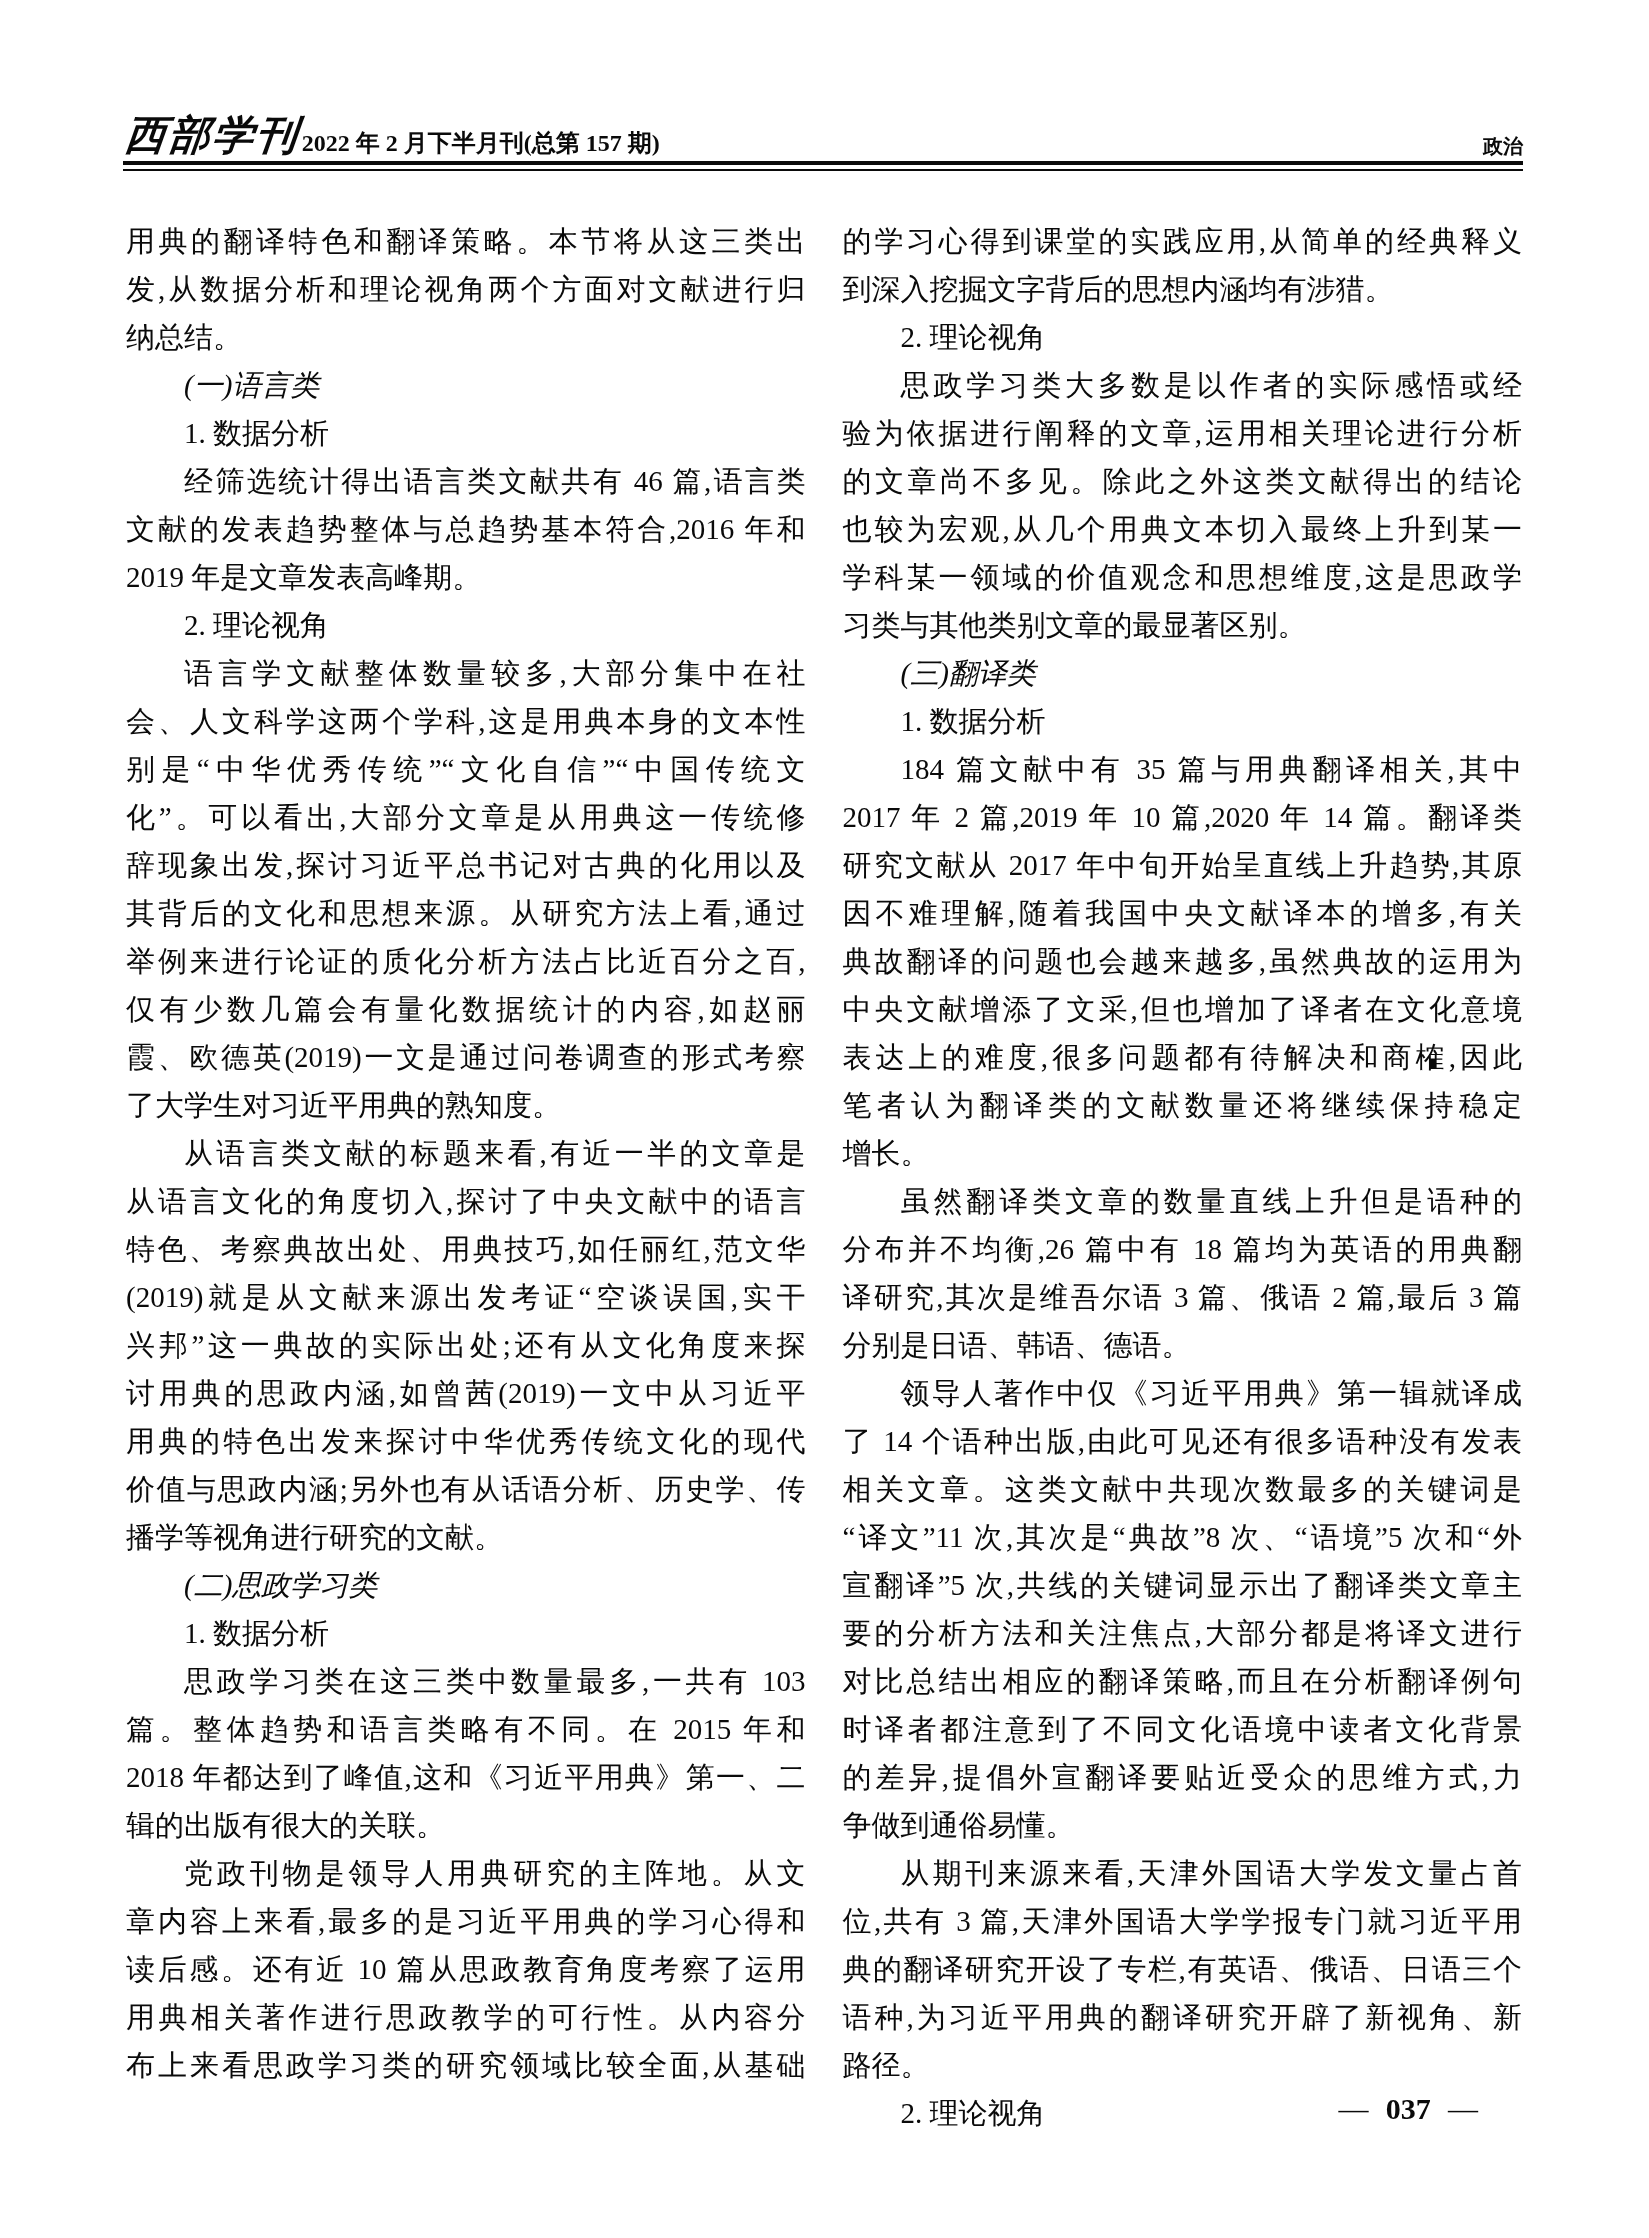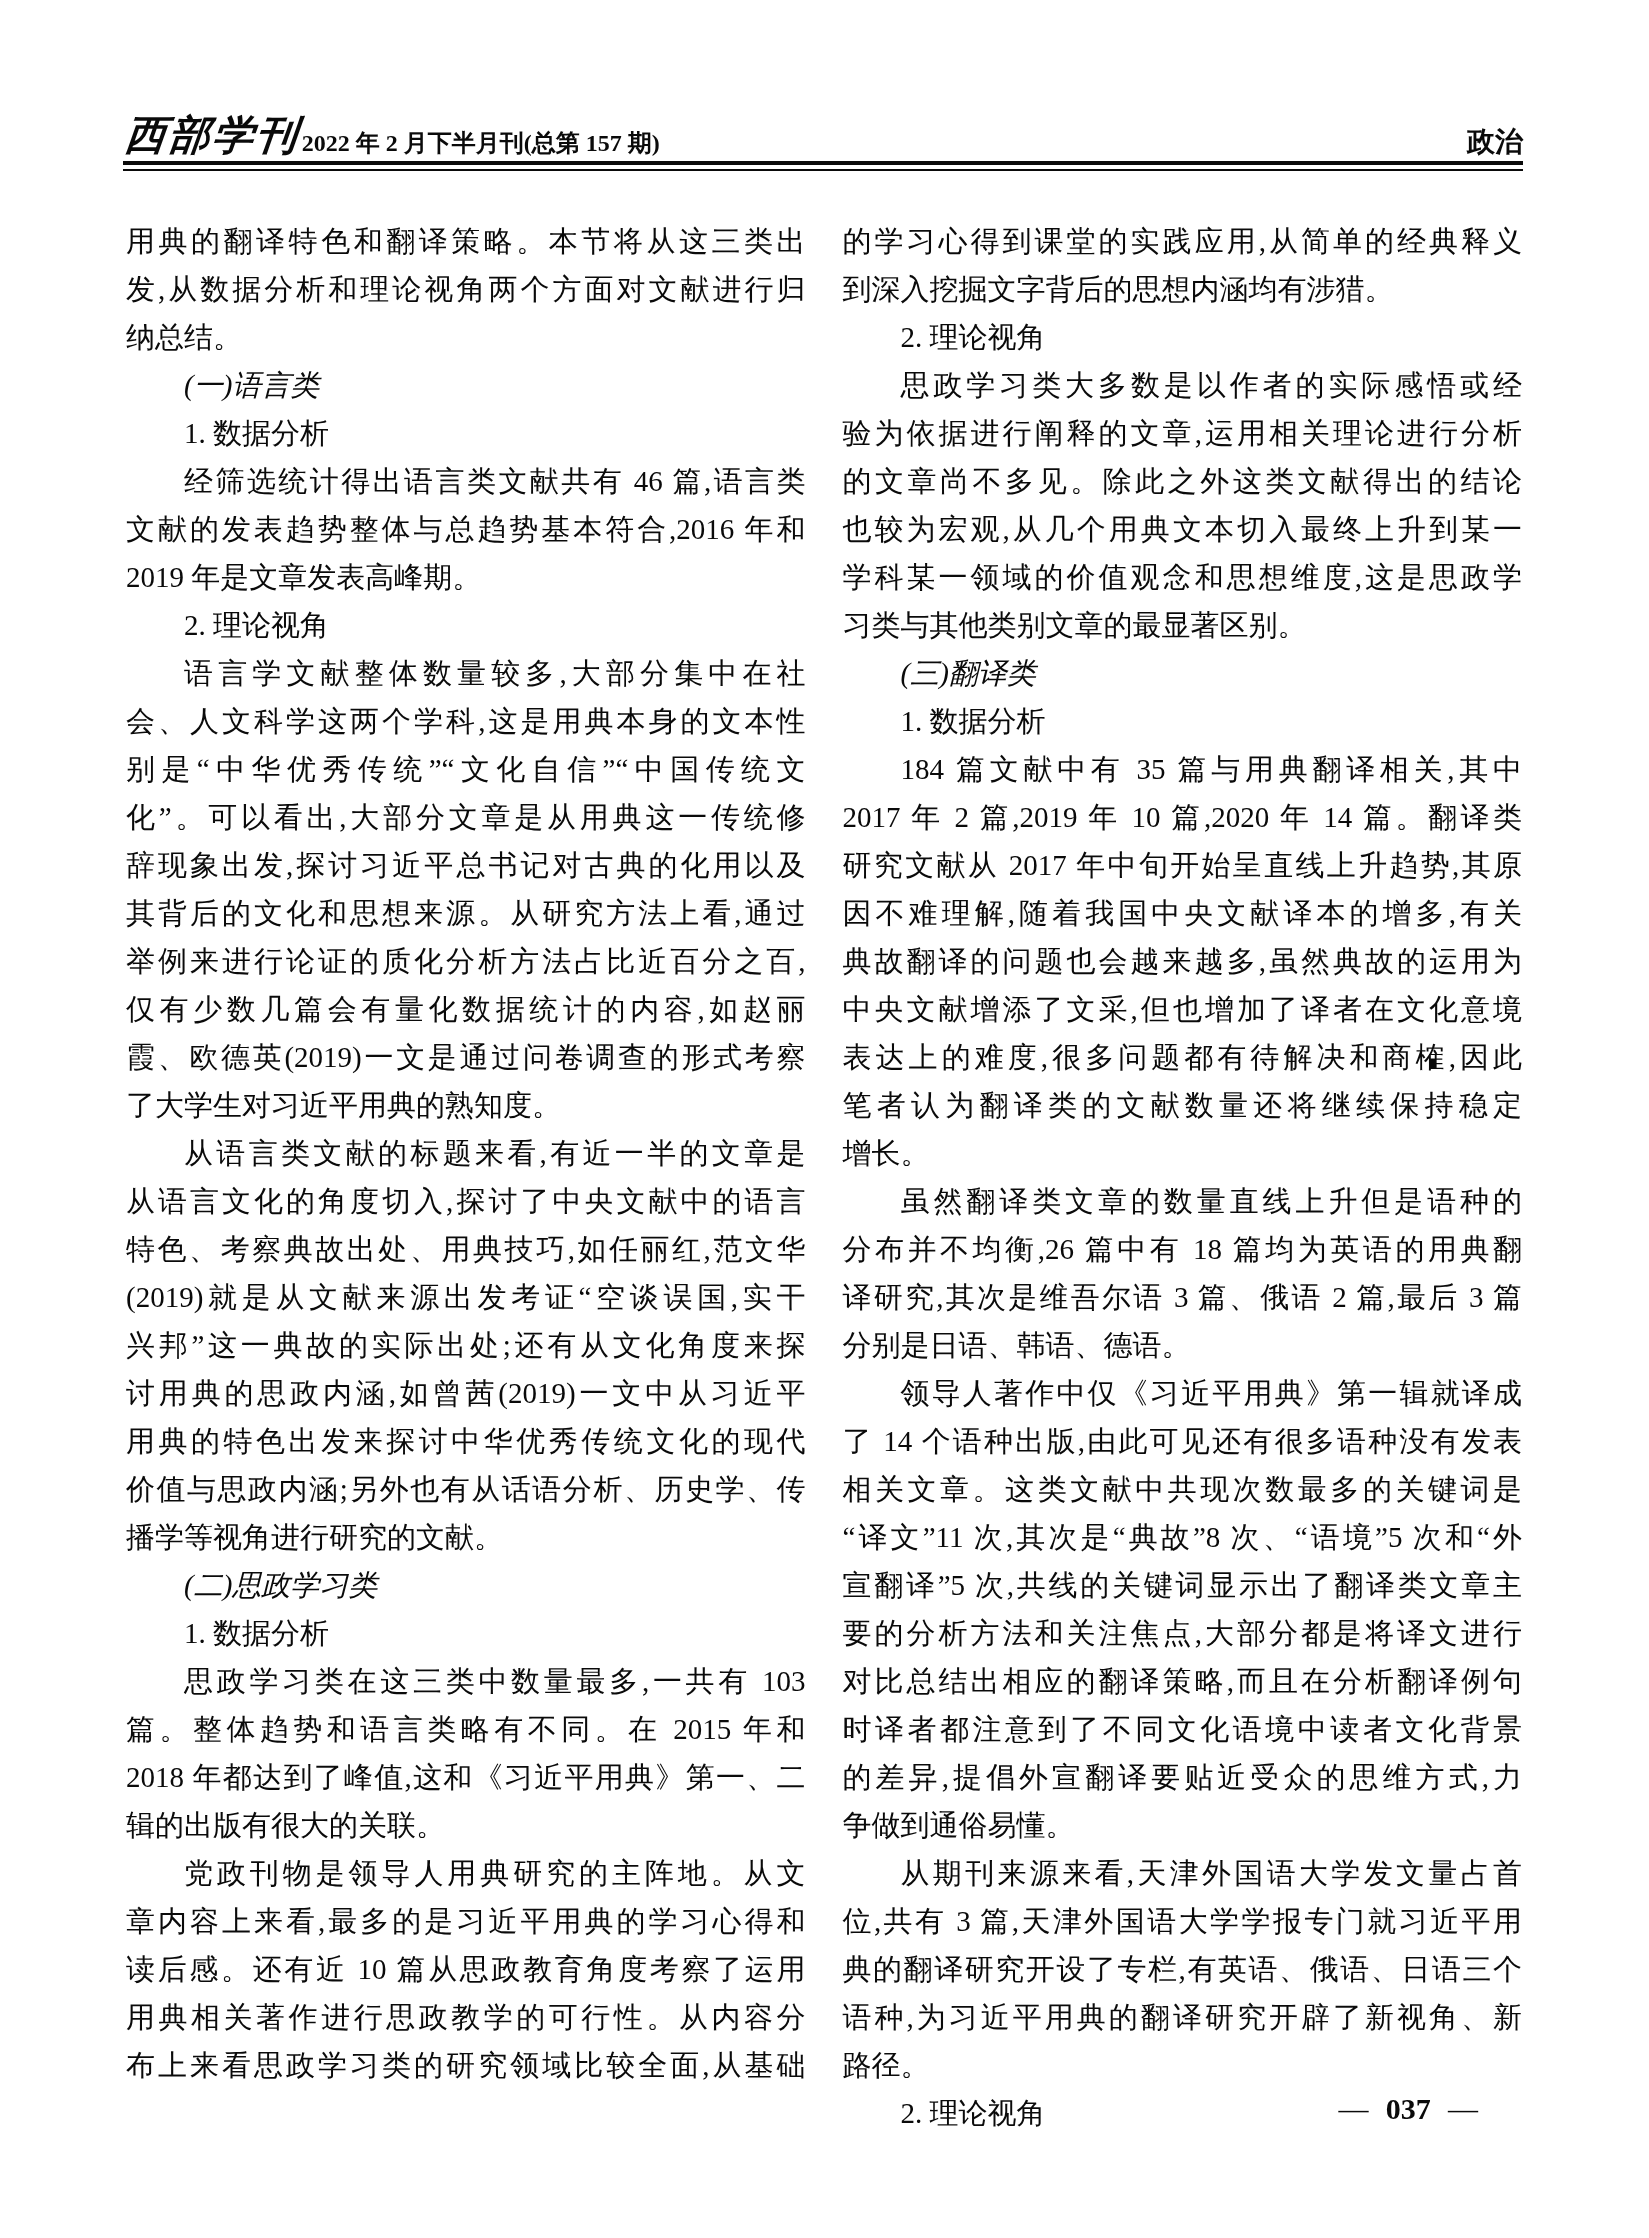--- a/index.html
+++ b/index.html
@@ -34,21 +34,21 @@
   }
   .issue {
     font-size:24px;
     font-weight:bold;
     margin-left:4px;
     white-space:nowrap;
     line-height:1.1;
   }
   .section {
     margin-left:auto;
-    font-size:28px;
+    font-size:20px;
     font-weight:bold;
     font-family:Liberation Serif, serif;
     line-height:1;
     margin-top:20px;
   }
   .rule-thick { height:3.3px; background:#0a0a0a; margin-top:5.3px; }
   .rule-thin  { height:1.3px; background:#0a0a0a; margin-top:4.7px; }
 
   
   .columns {

